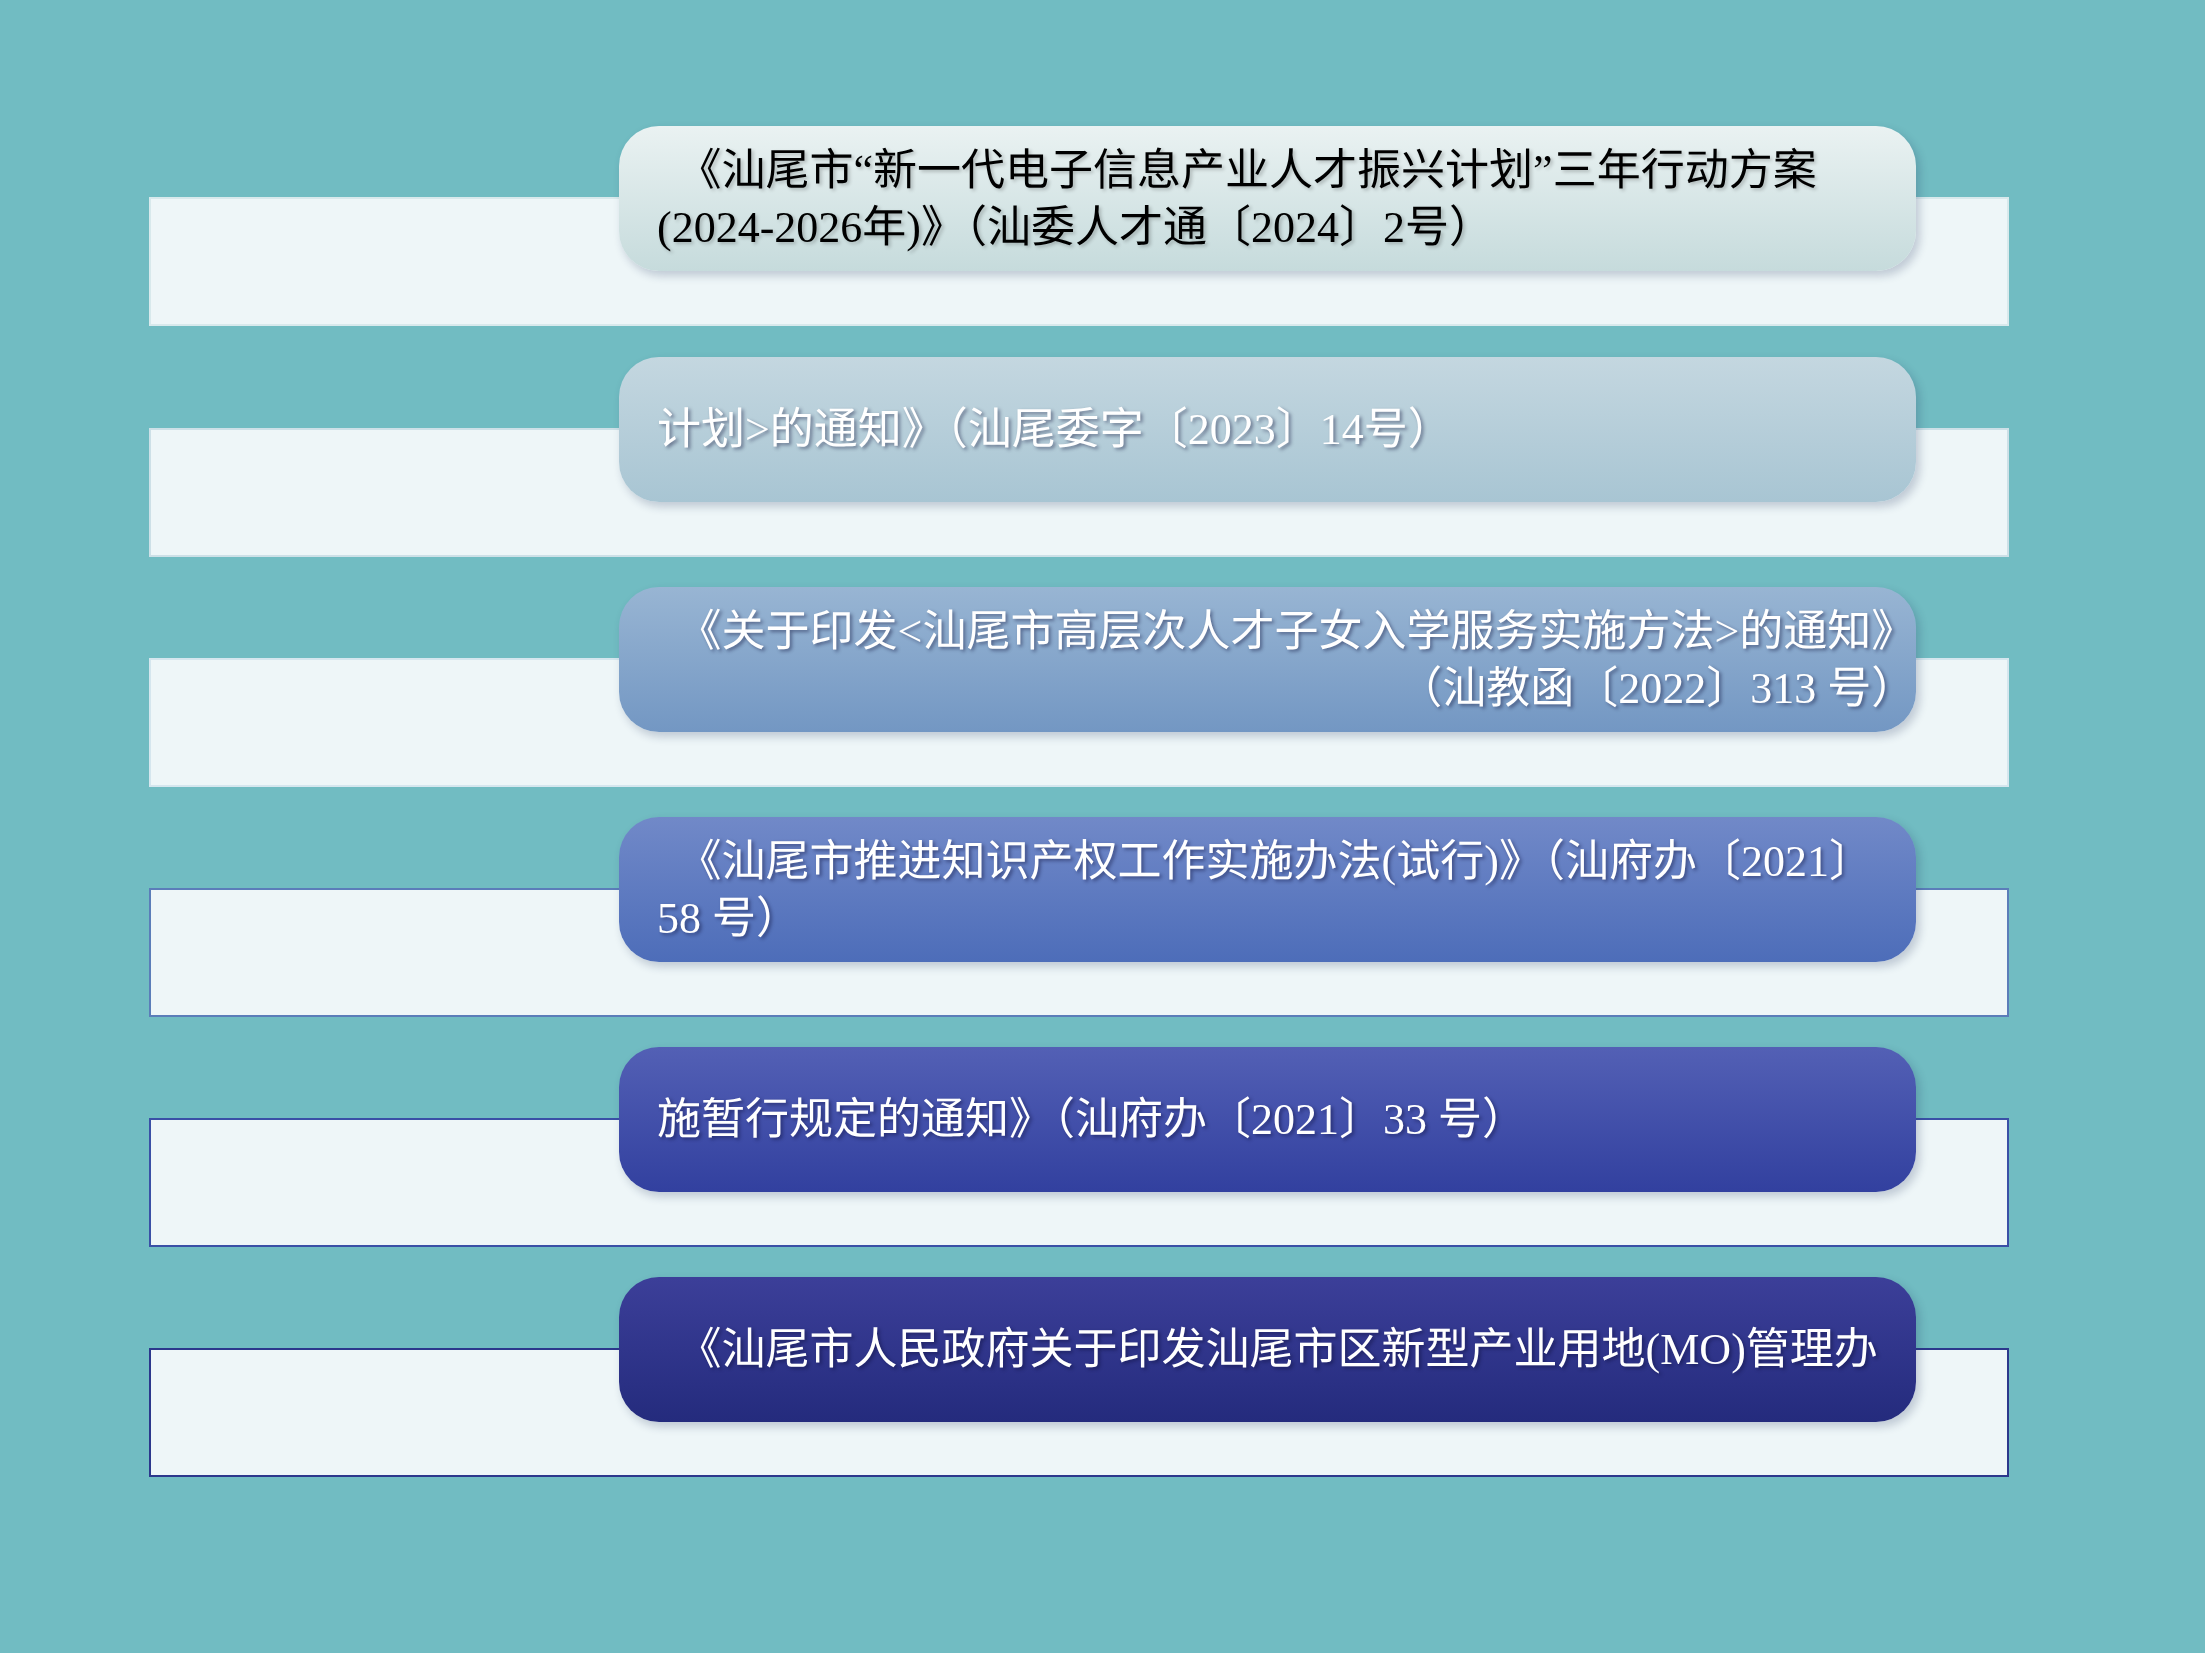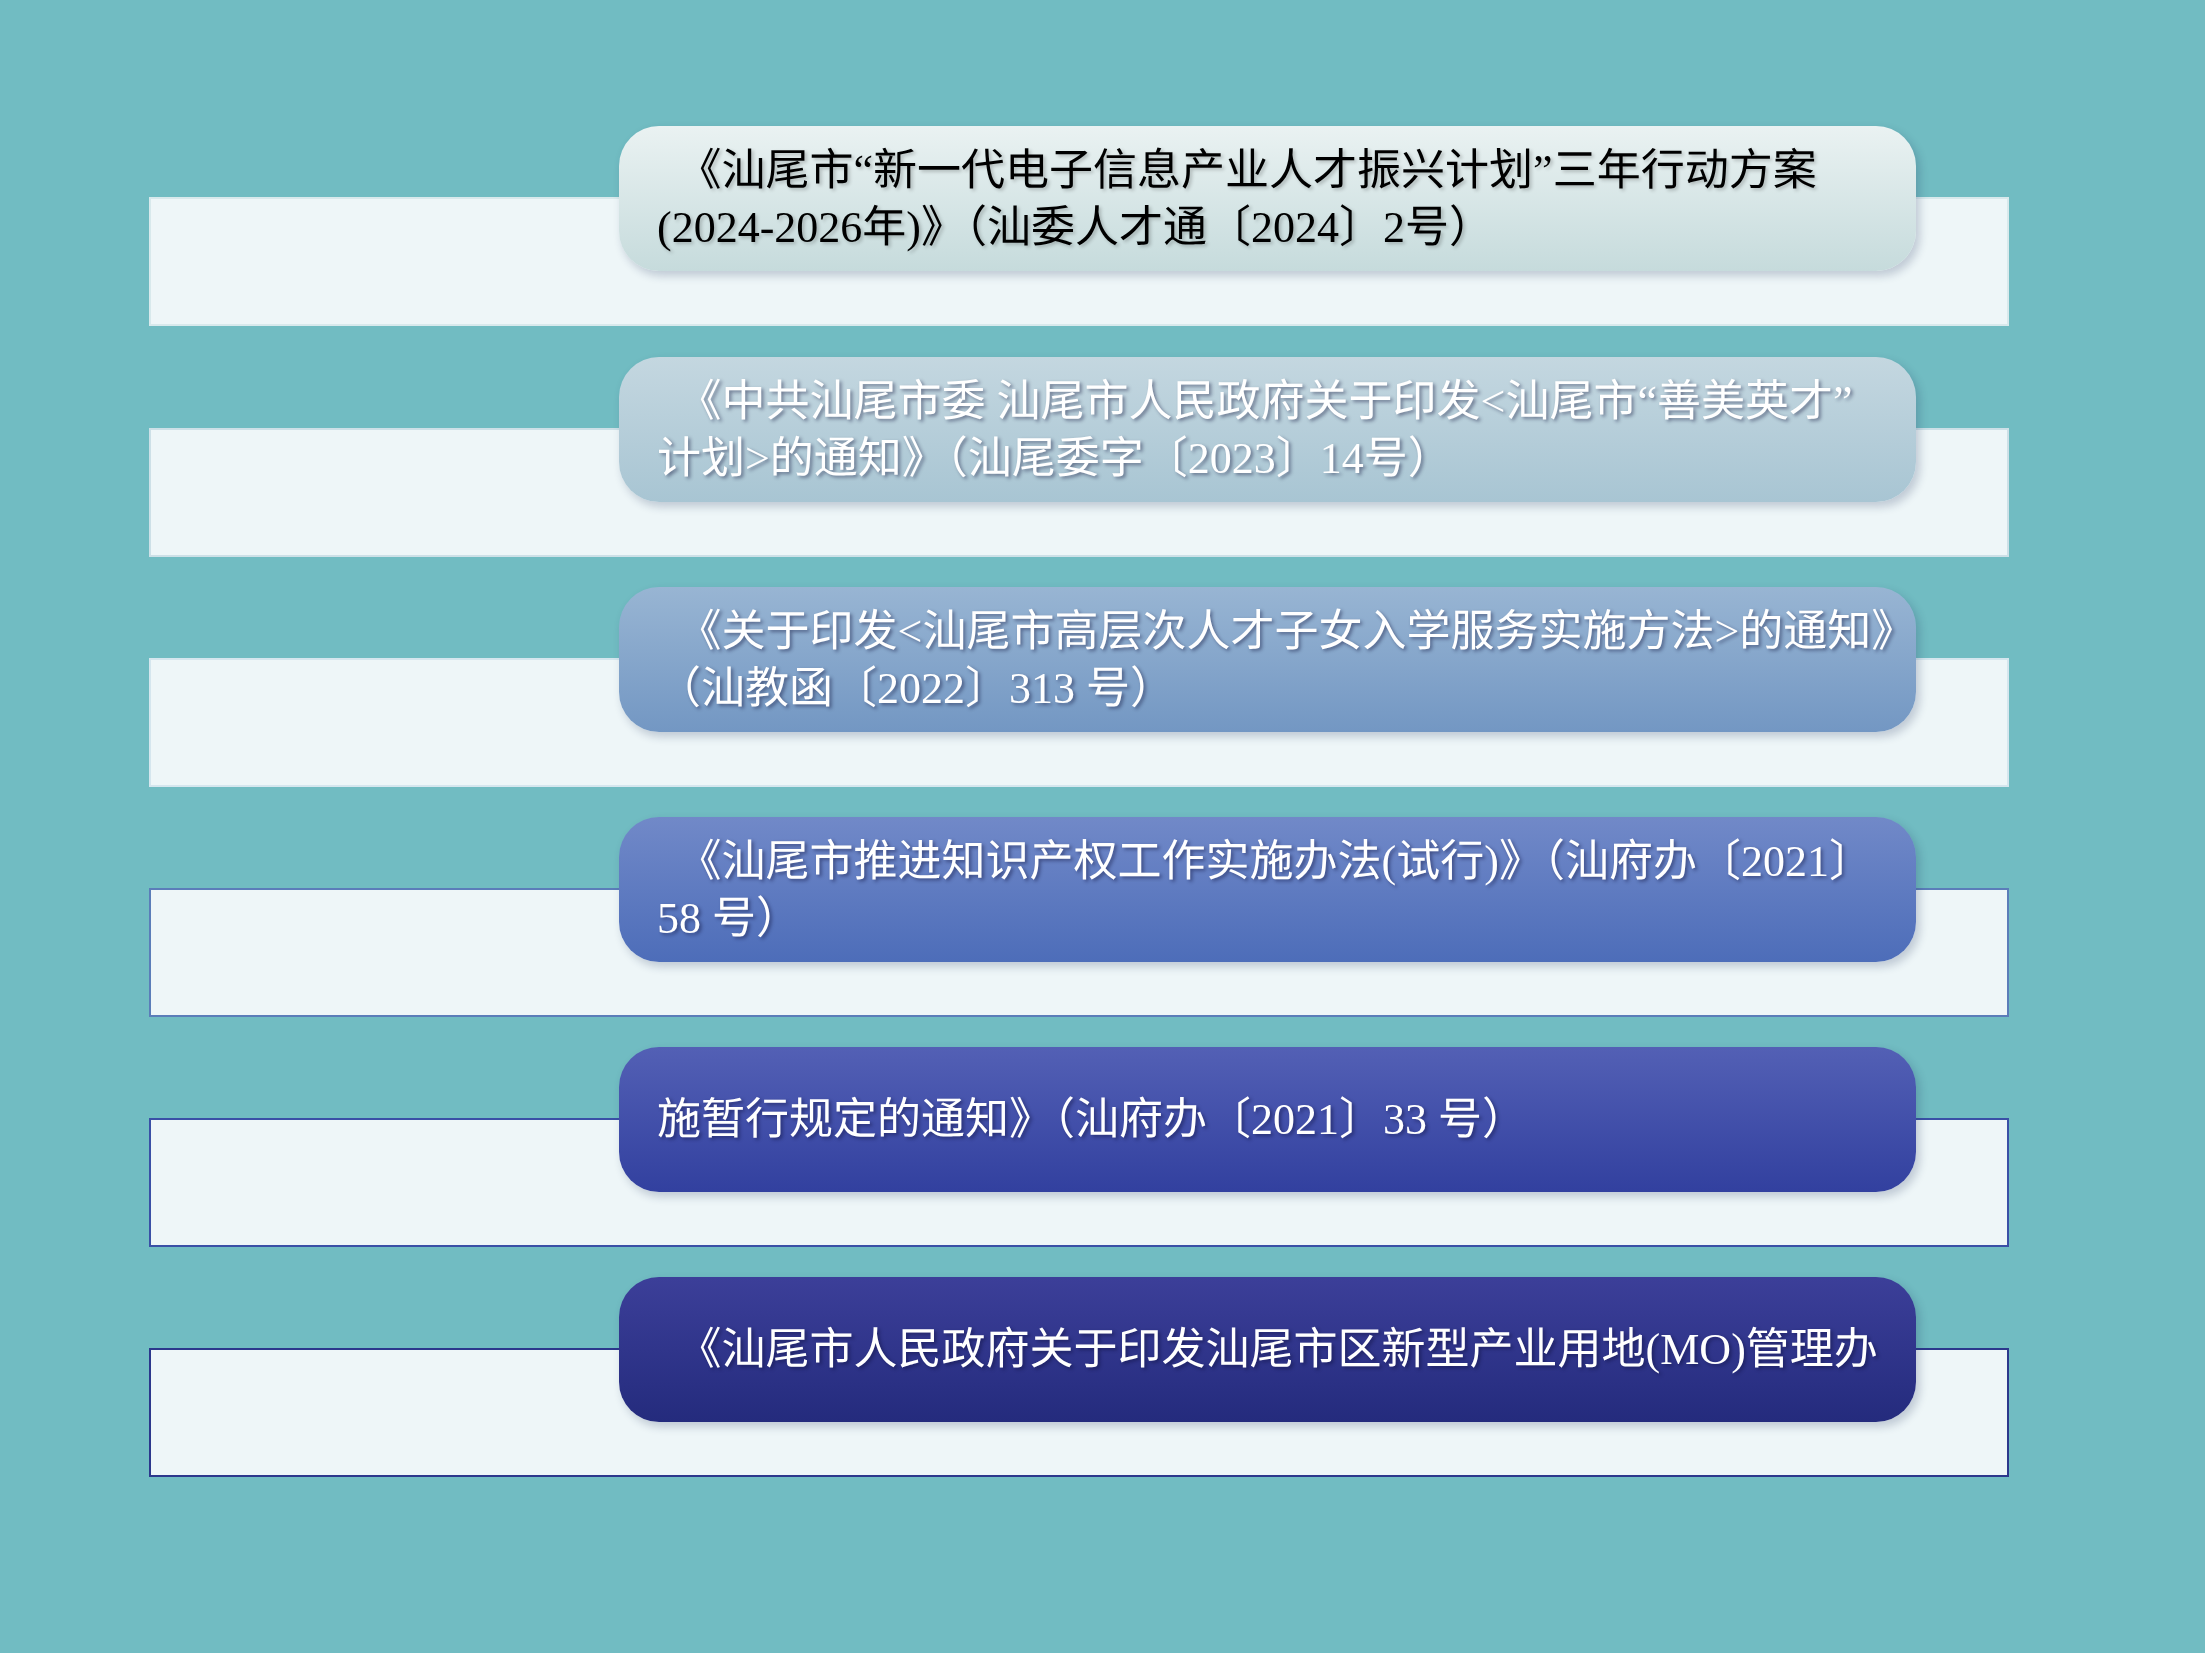--- a/index.html
+++ b/index.html
@@ -73,29 +73,28 @@
         <span class="l1">《汕尾市“新一代电子信息产业人才振兴计划”三年行动方案</span>
         <span class="l2">(2024-2026年)》（汕委人才通〔2024〕2号）</span>
       </p>
     </div>
   </section>
 
   <section class="row" style="top:357px">
     <div class="band" style="background: rgb(238, 246, 248); border-color: rgb(205, 224, 231);"></div>
     <div class="card" style="background: linear-gradient(rgb(196, 215, 224) 0%, rgb(168, 197, 211) 100%); color: rgb(255, 255, 255); text-shadow: rgba(10, 10, 50, 0.45) 2.2px 2.2px 3.7px;">
       <p class="txt">
-        <span class="l1">《中共汕尾市委 汕尾市人民政府关于印发&lt;汕尾市“善美英才”</span>
         <span class="l2">计划&gt;的通知》（汕尾委字〔2023〕14号）</span>
       </p>
     </div>
   </section>
 
   <section class="row" style="top:587px">
     <div class="band" style="background: rgb(238, 246, 248); border-color: rgb(213, 230, 238);"></div>
-    <div class="card" style="background: linear-gradient(rgb(152, 181, 211) 0%, rgb(115, 151, 195) 100%); color: rgb(255, 255, 255); text-shadow: rgba(10, 10, 50, 0.45) 2.2px 2.2px 3.7px;">
+    <div class="card" style="background: linear-gradient(rgb(152, 181, 211) 0%, rgb(115, 151, 195) 100%); color: rgb(255, 255, 255); text-shadow: rgba(10, 10, 50, 0.45) 2.2px 2.2px 3.7px; text-align: right;">
       <p class="txt">
         <span class="l1">《关于印发&lt;汕尾市高层次人才子女入学服务实施方法&gt;的通知》</span>
         <span class="l2">（汕教函〔2022〕313 号）</span>
       </p>
     </div>
   </section>
 
   <section class="row" style="top:817px">
     <div class="band" style="background: rgb(238, 246, 248); border-color: rgb(91, 125, 185);"></div>
     <div class="card" style="background: linear-gradient(rgb(113, 137, 200) 0%, rgb(77, 109, 185) 100%); color: rgb(255, 255, 255); text-shadow: rgba(10, 10, 50, 0.45) 2.2px 2.2px 3.7px;">

